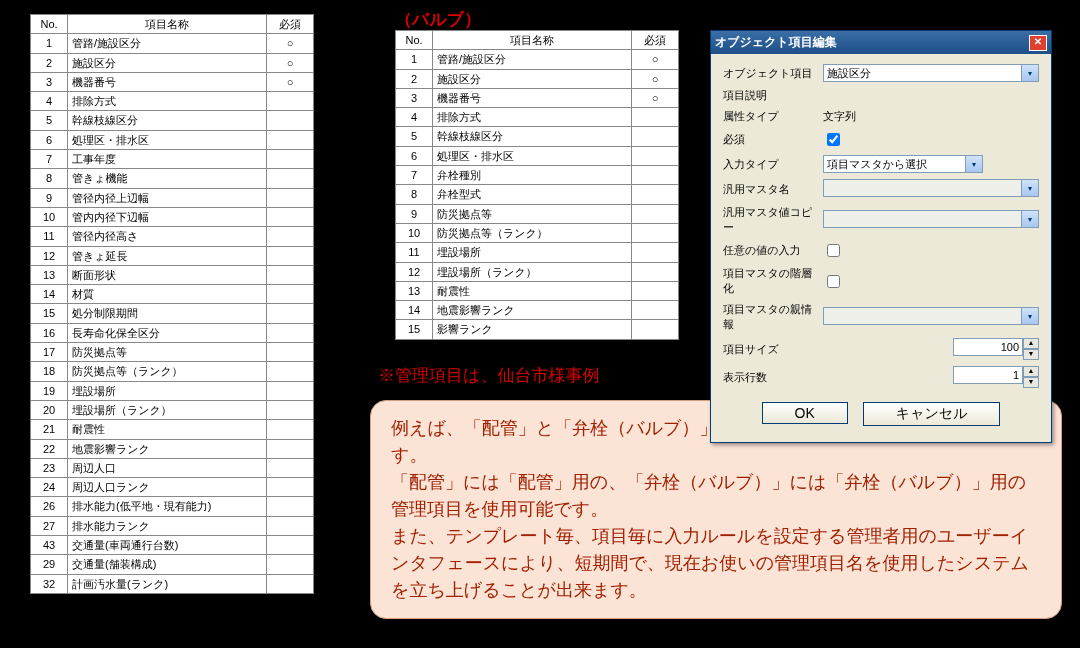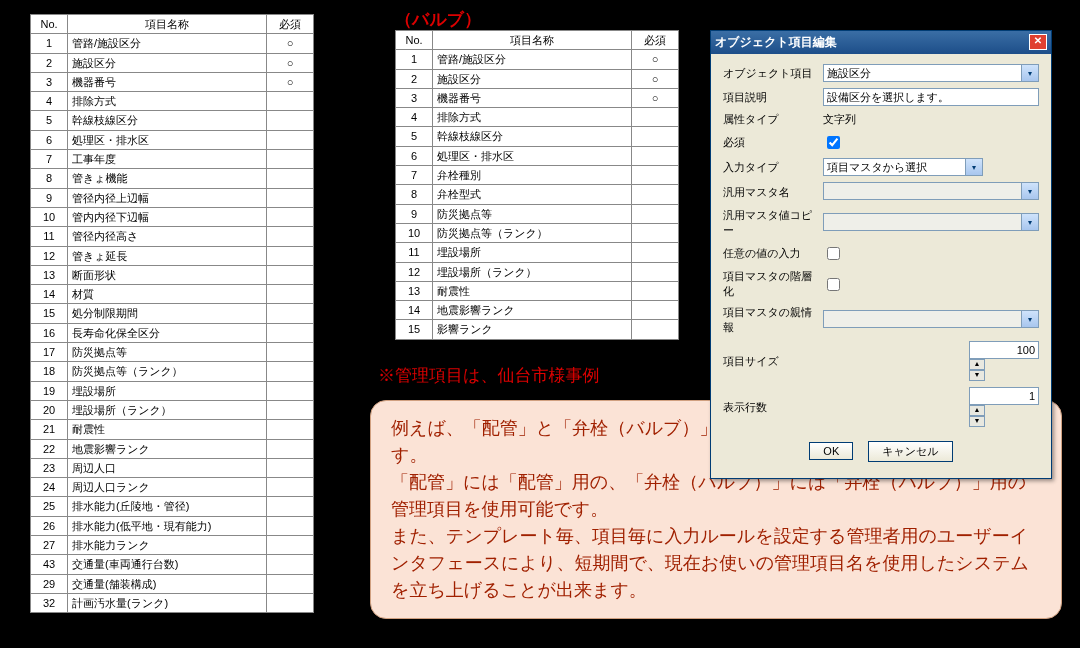--- a/index.html
+++ b/index.html
@@ -61,21 +61,21 @@
     background: #ece9d8;
     box-shadow: 2px 2px 4px rgba(0,0,0,.4);
     font-size: 11px;
   }
   .dialog .titlebar {
     background: linear-gradient(#3a6ea5,#1d4e89);
     color: #fff;
     padding: 3px 4px;
     display: flex;
     justify-content: space-between;
-    align-items: flex-start;
+    align-items: flex-end;
     font-weight: bold;
     font-size: 12px;
   }
   .dialog .close {
     width: 16px; height: 14px;
     background: #e04030;
     border: 1px solid #fff;
     color: #fff;
     font-size: 10px;
     line-height: 12px;
@@ -106,29 +106,29 @@
   }
   .sel-wrap { position: relative; display: inline-block; width: 100%; }
   .sel-wrap .arrow {
     position: absolute; right: 1px; top: 1px; bottom: 1px; width: 16px;
     background: linear-gradient(#cfe3fb,#a8c6ee);
     border-left: 1px solid #7f9db9;
     display: flex; align-items: center; justify-content: center;
     font-size: 8px; color: #003c74;
   }
   .num-input { width: 70px; text-align: right; }
-  .spinner { display:inline-flex; align-items:stretch;flex-direction:column; }
+  .spinner { display:inline-flex; align-items:stretch; }
   .spinner .btns { display:flex; flex-direction:column; }
   .spinner .sp { width:14px; height:9px; font-size:7px; line-height:7px; text-align:center; border:1px solid #7f9db9; background:#e8e8e0; cursor:pointer;}
   .btn-row { text-align: center; padding: 8px 0 10px 0; }
   .xp-btn {
     border: 1px solid #003c74;
     background: linear-gradient(#ffffff,#ece9d8);
-    padding: 2px 13px;
-    font-size: 11px;
+    padding: 2px 32px;
+    font-size: 14px;
     margin: 0 6px;
     cursor: pointer;
   }
 </style>
 </head>
 <body>
 
 <div class="table-wrap" style="left:30px; top:14px;">
   <table class="grid">
     <thead>
@@ -253,25 +253,20 @@
           <td class="col-no">23</td>
           <td class="col-name">周辺人口</td>
           <td class="col-req"></td>
         </tr>
         <tr>
           <td class="col-no">24</td>
           <td class="col-name">周辺人口ランク</td>
           <td class="col-req"></td>
         </tr>
         <tr>
-          <td class="col-no">25</td>
-          <td class="col-name">排水能力(丘陵地・管径)</td>
-          <td class="col-req"></td>
-        </tr>
-        <tr>
           <td class="col-no">26</td>
           <td class="col-name">排水能力(低平地・現有能力)</td>
           <td class="col-req"></td>
         </tr>
         <tr>
           <td class="col-no">27</td>
           <td class="col-name">排水能力ランク</td>
           <td class="col-req"></td>
         </tr>
         <tr>
@@ -396,21 +391,20 @@
     <span>オブジェクト項目編集</span>
     <span class="close">✕</span>
   </div>
   <div class="body">
     <div class="form-row">
       <div class="form-label">オブジェクト項目</div>
       <div class="form-value"><div class="sel-wrap"><div class="xp-input">施設区分</div><div class="arrow">▾</div></div></div>
     </div>
     <div class="form-row">
       <div class="form-label">項目説明</div>
-      <div class="form-value"><input class="xp-input" value="設備区分を選択します。" style=""></div>
     </div>
     <div class="form-row">
       <div class="form-label">属性タイプ</div>
       <div class="form-value">文字列</div>
     </div>
     <div class="form-row">
       <div class="form-label">必須</div>
       <div class="form-value"><input type="checkbox" checked="" style=""></div>
     </div>
     <div class="form-row">

